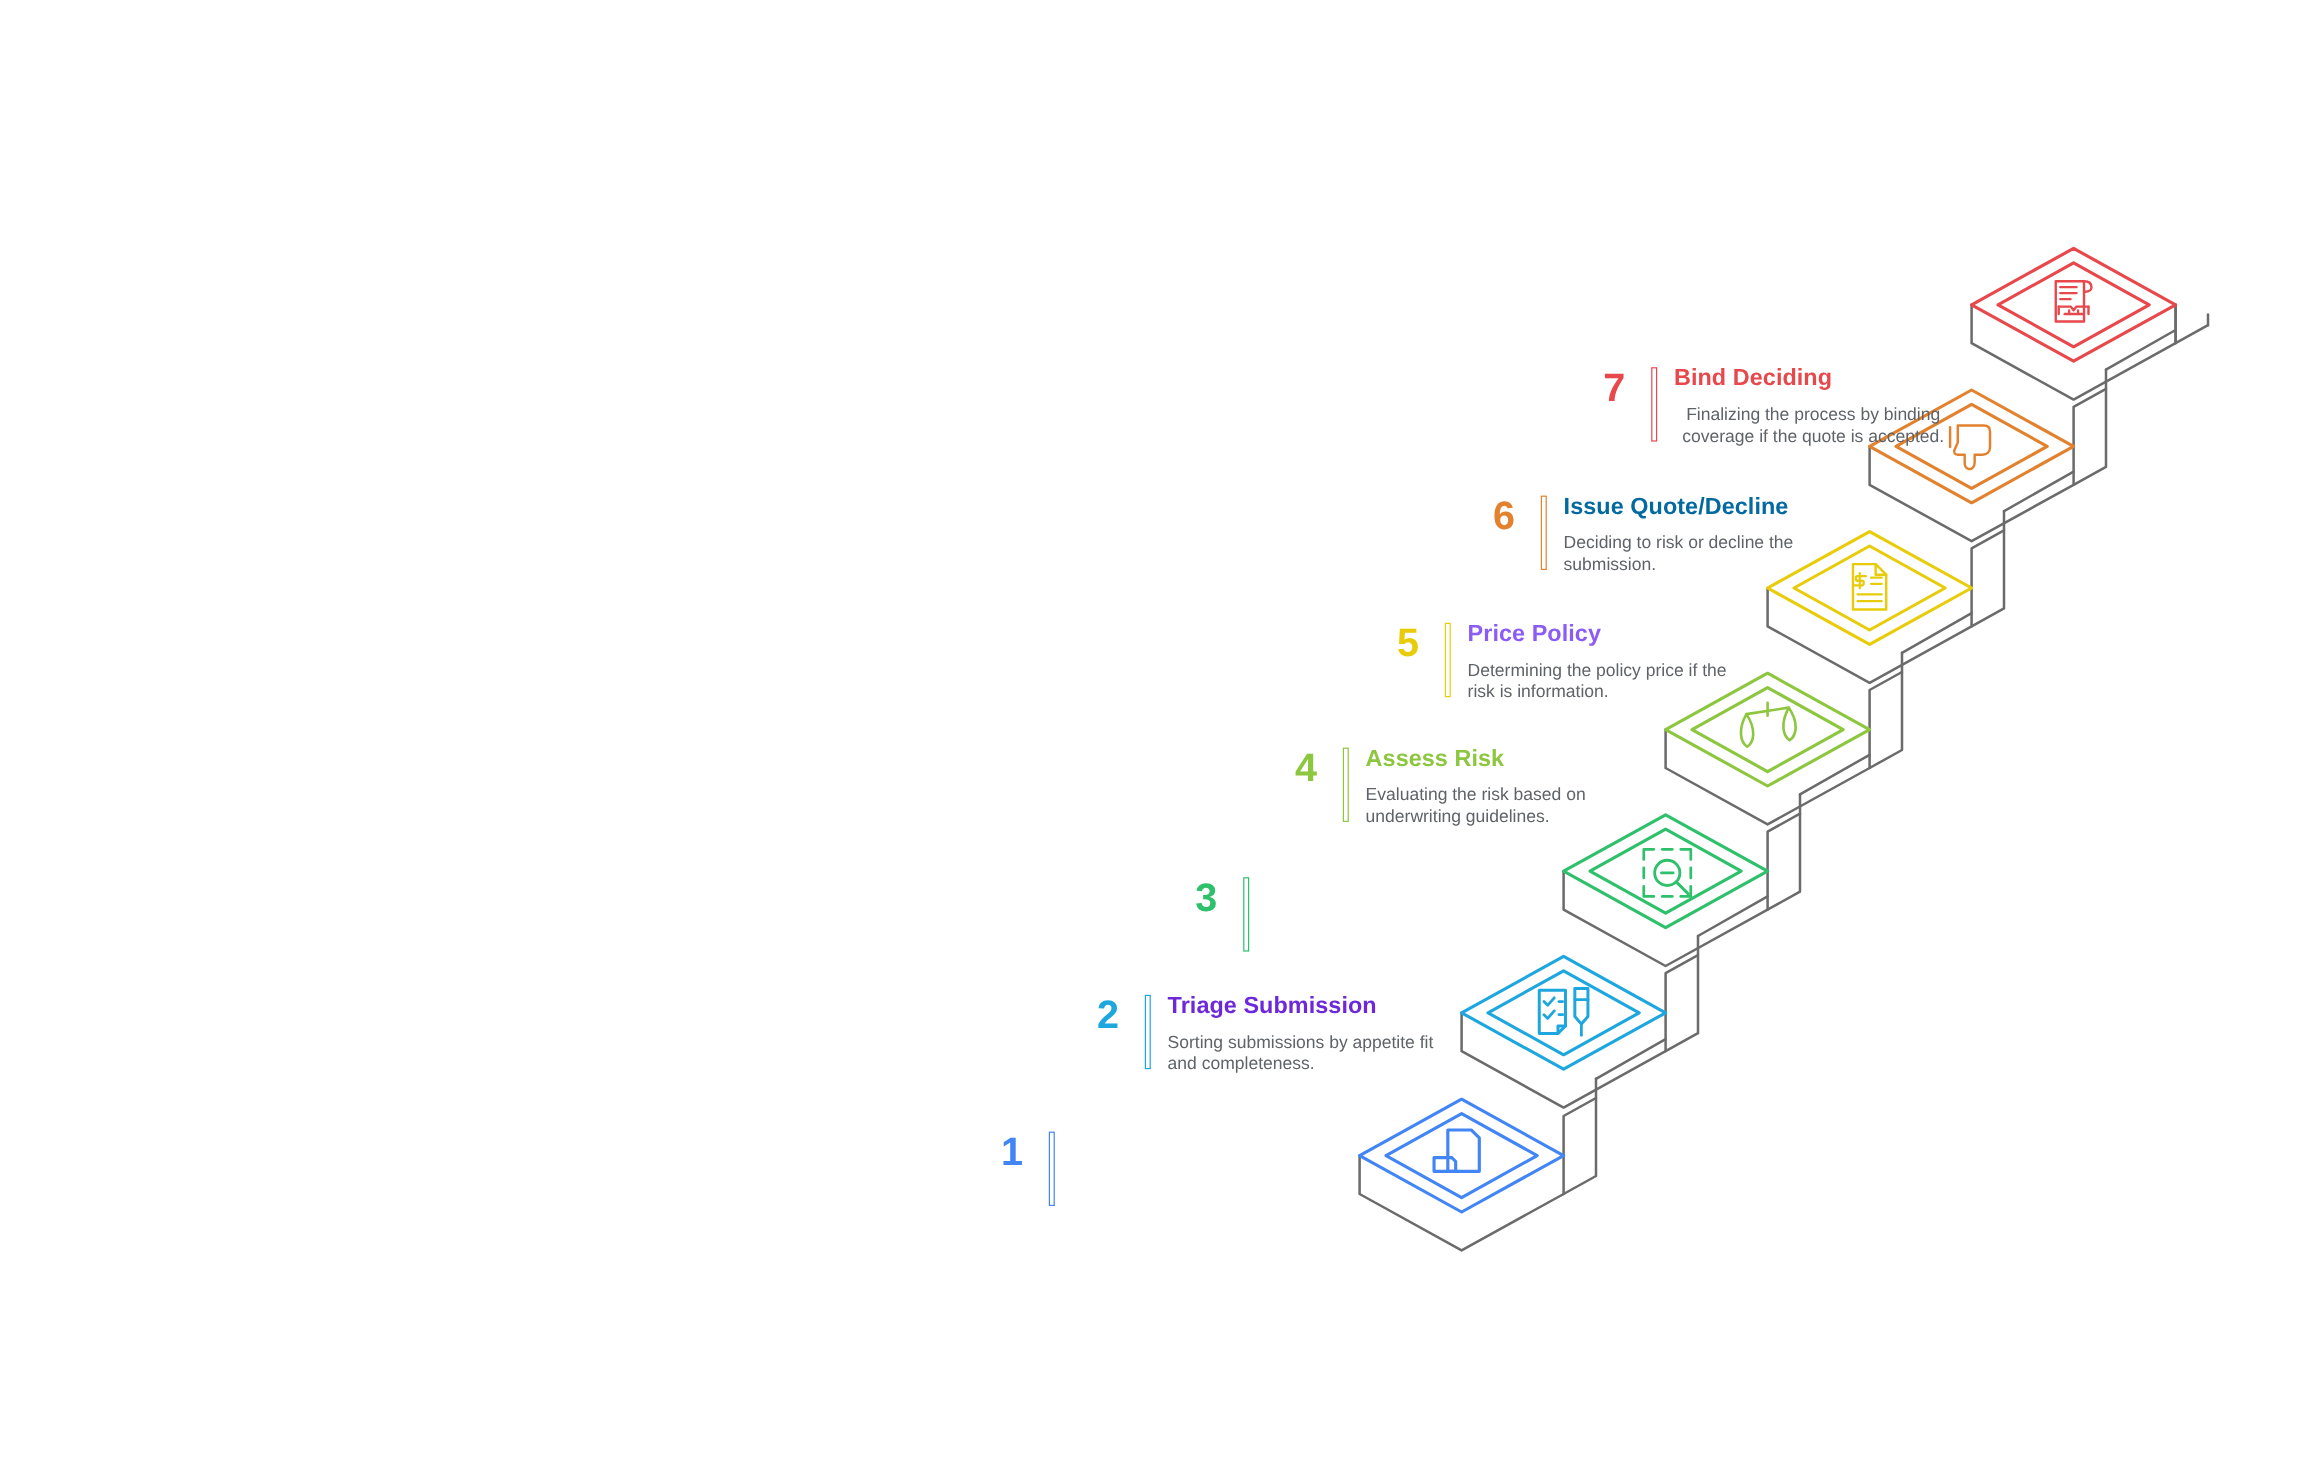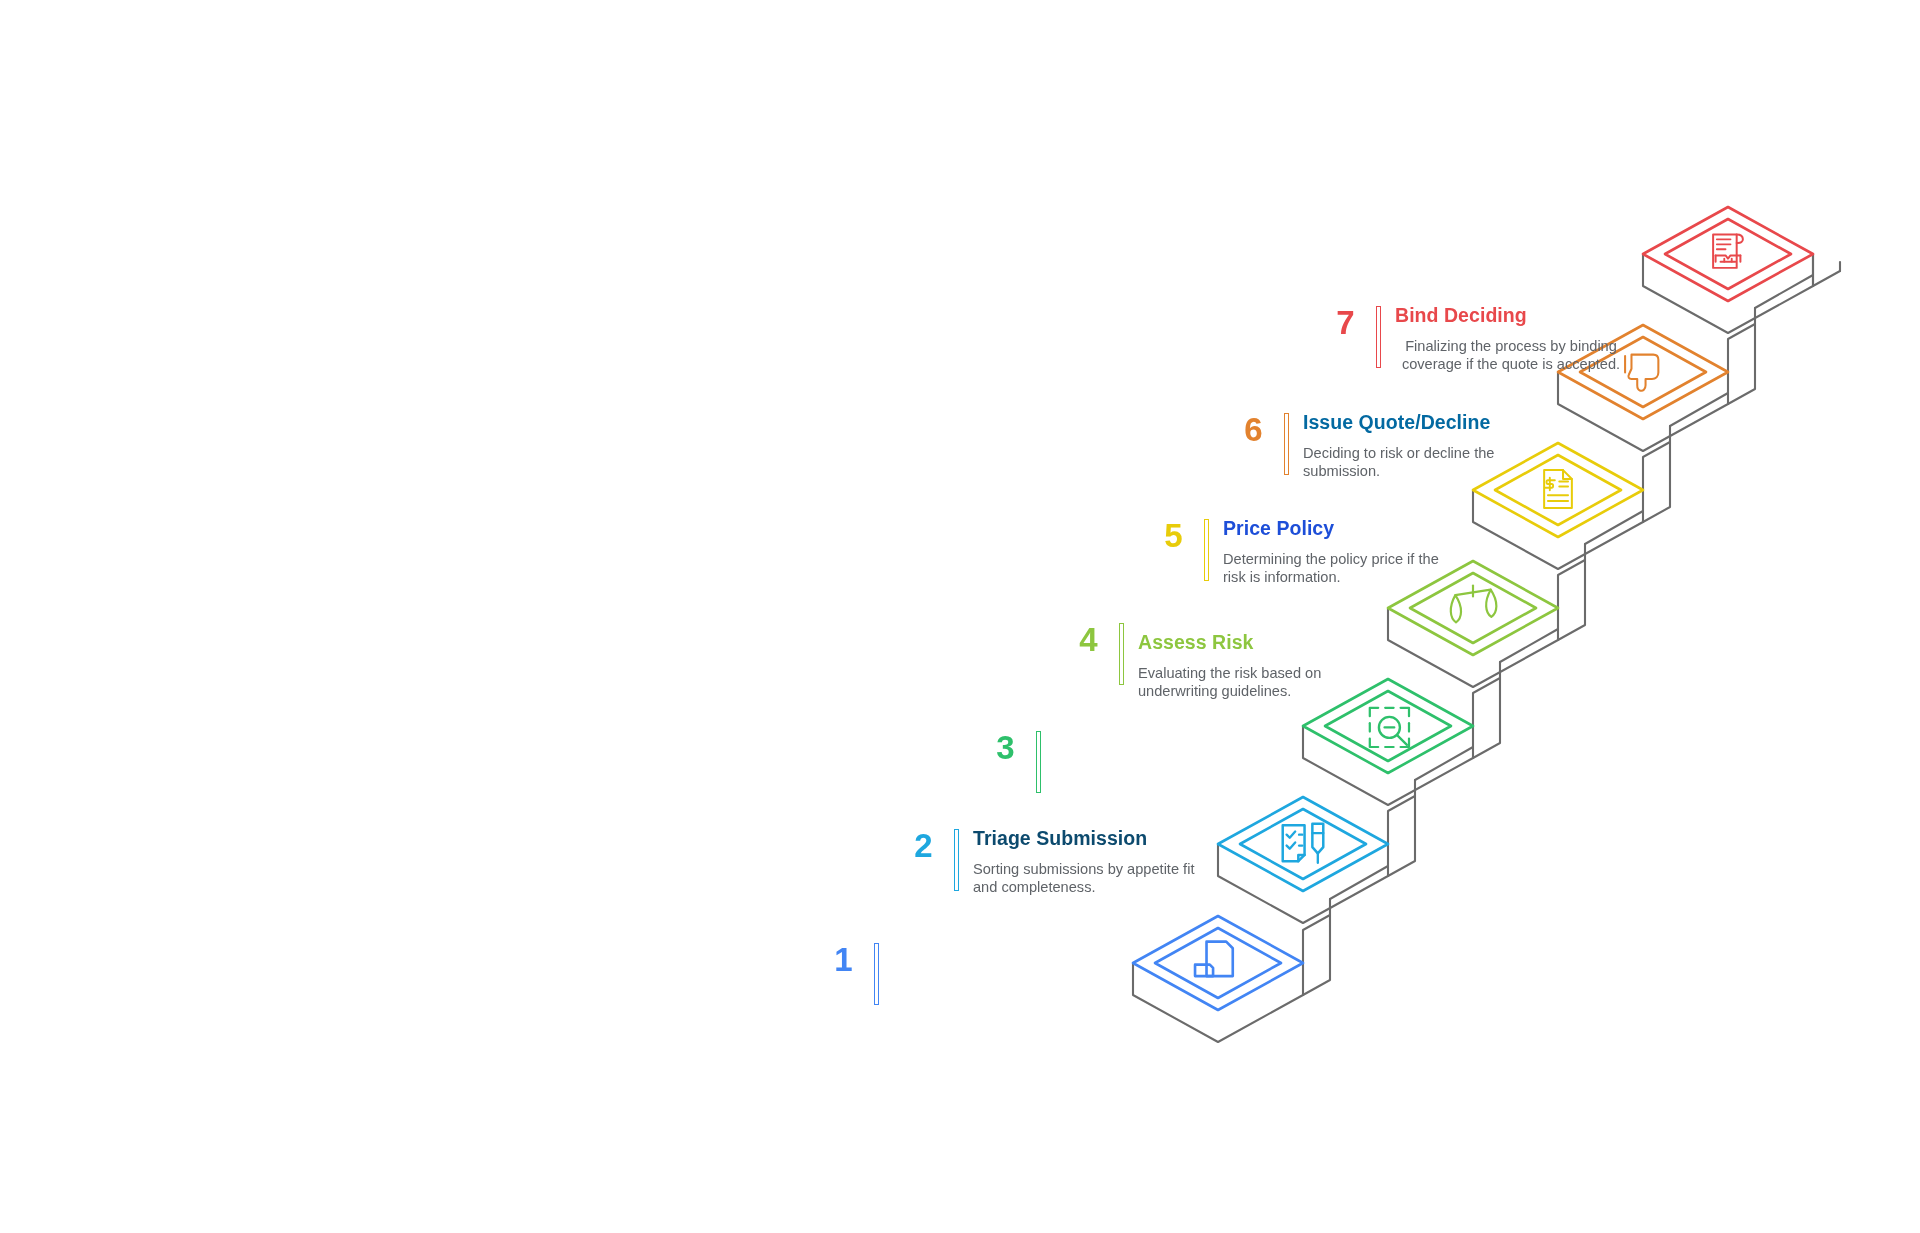--- a/index.html
+++ b/index.html
@@ -278,44 +278,44 @@
 
   <div class="step-callout c1">
     <div class="step-number" style="color: rgb(66, 133, 244);">1</div>
     <div class="step-rule" style="border-color: rgb(66, 133, 244);"></div>
   </div>
 
   <div class="step-callout c2">
     <div class="step-number" style="color: rgb(30, 167, 223);">2</div>
     <div class="step-rule" style="border-color: rgb(30, 167, 223);"></div>
     <div class="step-textcol">
-      <div class="step-title" style="color: #0c4a6e;">Triage Submission</div>
+      <div class="step-title" style="color: #6d28d9;">Triage Submission</div>
       <div class="step-desc">Sorting submissions by appetite fit and completeness.</div>
     </div>
   </div>
 
   <div class="step-callout c3">
     <div class="step-number" style="color: rgb(46, 192, 107);">3</div>
     <div class="step-rule" style="border-color: rgb(46, 192, 107);"></div>
   </div>
 
   <div class="step-callout c4">
     <div class="step-number" style="color: rgb(141, 198, 63);">4</div>
     <div class="step-rule" style="border-color: rgb(141, 198, 63);"></div>
     <div class="step-textcol">
-      <div class="step-title" style="color: rgb(141, 198, 63); margin-top: 10px;">Assess Risk</div>
+      <div class="step-title" style="color: rgb(141, 198, 63);">Assess Risk</div>
       <div class="step-desc">Evaluating the risk based on underwriting guidelines.</div>
     </div>
   </div>
 
   <div class="step-callout c5">
     <div class="step-number" style="color: rgb(232, 204, 10);">5</div>
     <div class="step-rule" style="border-color: rgb(232, 204, 10);"></div>
     <div class="step-textcol">
-      <div class="step-title" style="color: #1d4ed8;">Price Policy</div>
+      <div class="step-title" style="color: #8b5cf6;">Price Policy</div>
       <div class="step-desc">Determining the policy price if the risk is information.</div>
     </div>
   </div>
 
   <div class="step-callout c6">
     <div class="step-number" style="color: rgb(226, 130, 46);">6</div>
     <div class="step-rule" style="border-color: rgb(226, 130, 46);"></div>
     <div class="step-textcol">
       <div class="step-title" style="color: #0369a1;">Issue Quote/Decline</div>
       <div class="step-desc">Deciding to risk or decline the submission.</div>

